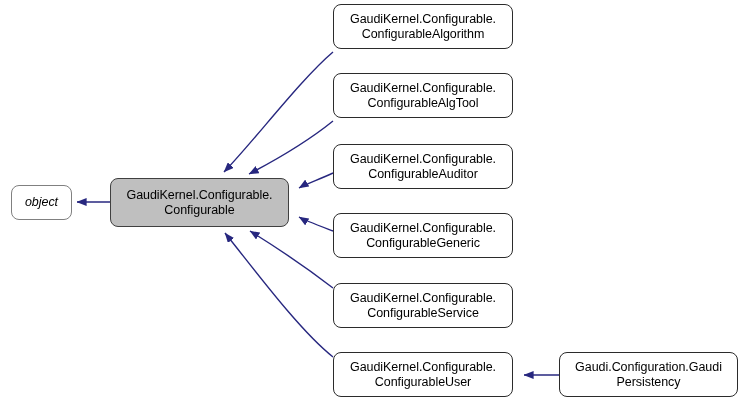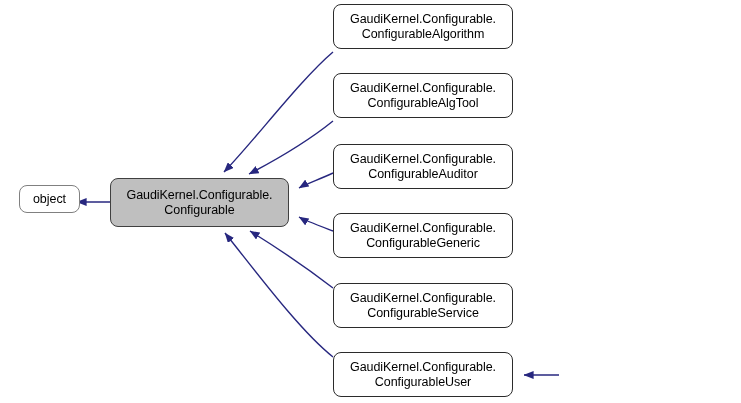--- a/index.html
+++ b/index.html
@@ -89,21 +89,21 @@
 
     <g>
       <path d="M333,357 C299,330 254,269 225,233" stroke="#27277f" stroke-width="1.4" fill="none" marker-end="url(#arrowhead)"></path>
     </g>
 
     <g>
       <path d="M559,375 L524,375" stroke="#27277f" stroke-width="1.4" fill="none" marker-end="url(#arrowhead)"></path>
     </g>
   </svg>
 
-  <div class="node node-plain" style="left:19px; top:185px; width:61px; height:28px;">object</div>
+  <div class="node node-plain" style="left:11px; top:185px; width:61px; height:35px;font-style:italic;">object</div>
 
   <div class="node node-current" style="left:110px; top:178px; width:179px; height:49px;">GaudiKernel.Configurable.
 Configurable</div>
 
   <div class="node node-derived" style="left:333px; top:4px; width:180px; height:45px;">GaudiKernel.Configurable.
 ConfigurableAlgorithm</div>
 
   <div class="node node-derived" style="left:333px; top:73px; width:180px; height:45px;">GaudiKernel.Configurable.
 ConfigurableAlgTool</div>
 
@@ -112,14 +112,16 @@
 
   <div class="node node-derived" style="left:333px; top:213px; width:180px; height:45px;">GaudiKernel.Configurable.
 ConfigurableGeneric</div>
 
   <div class="node node-derived" style="left:333px; top:283px; width:180px; height:45px;">GaudiKernel.Configurable.
 ConfigurableService</div>
 
   <div class="node node-derived" style="left:333px; top:352px; width:180px; height:45px;">GaudiKernel.Configurable.
 ConfigurableUser</div>
 
+  <div class="node node-derived" style="left:559px; top:352px; width:179px; height:45px;">Gaudi.Configuration.Gaudi
+Persistency</div>
 
 </div>
 
 </body></html>

